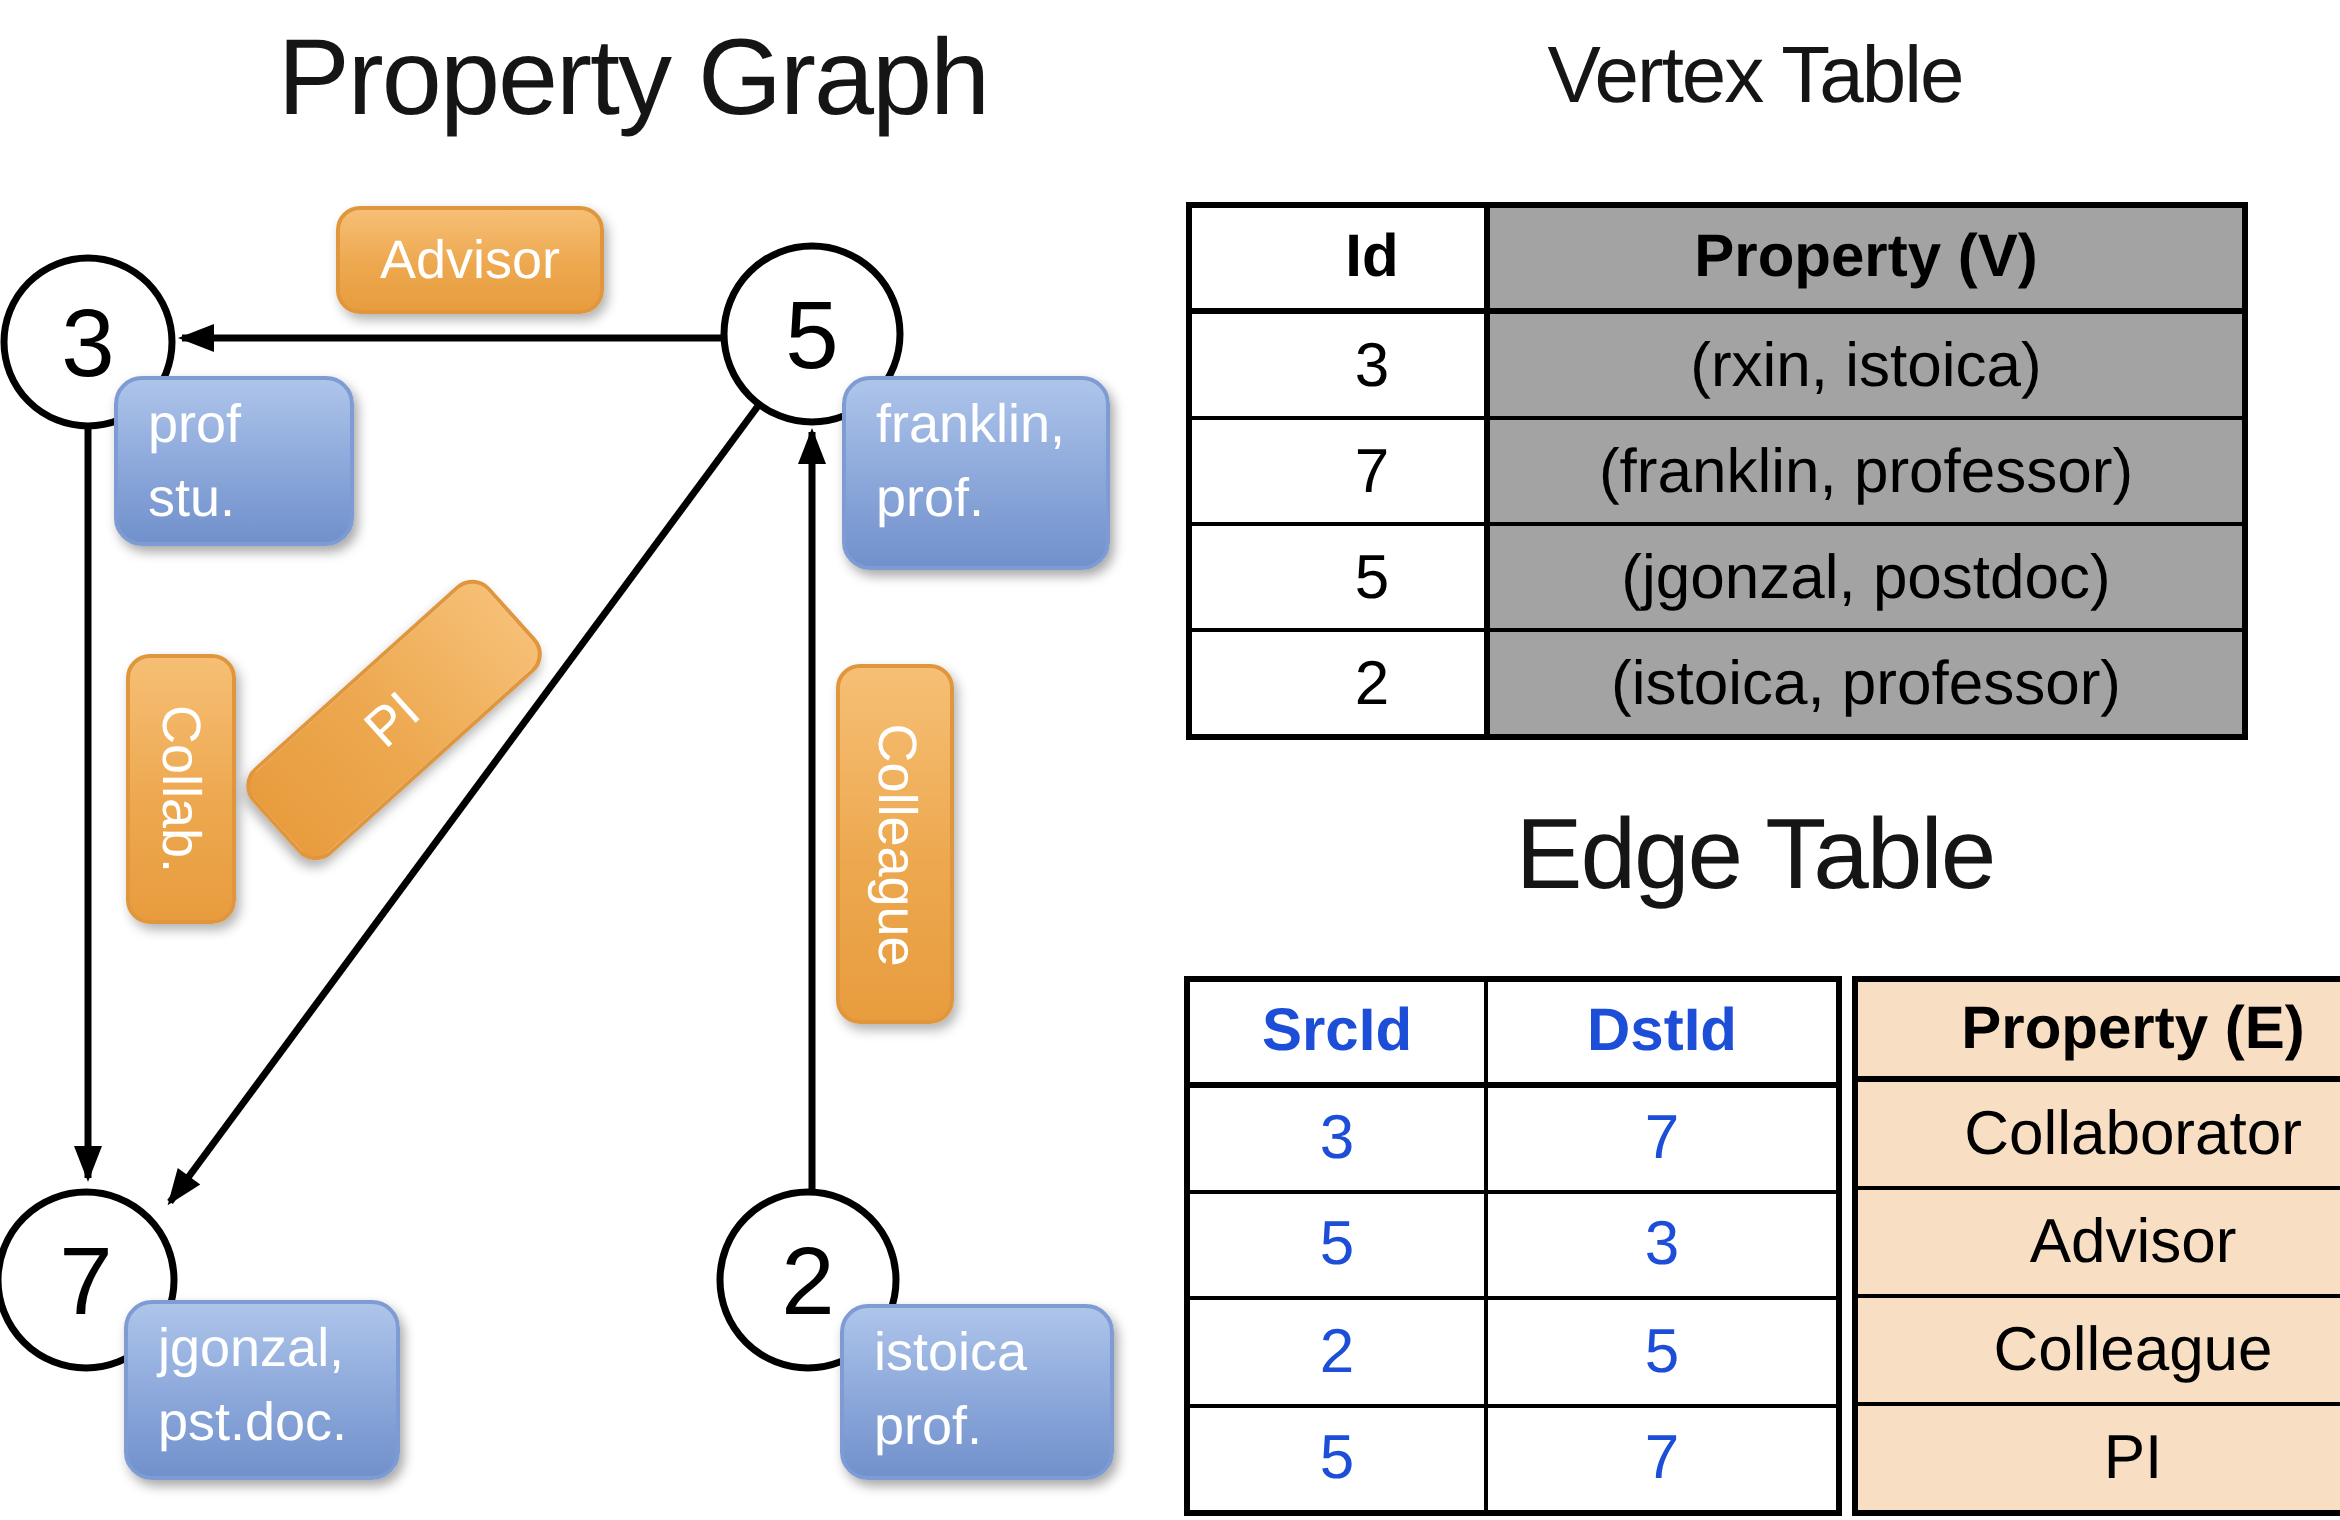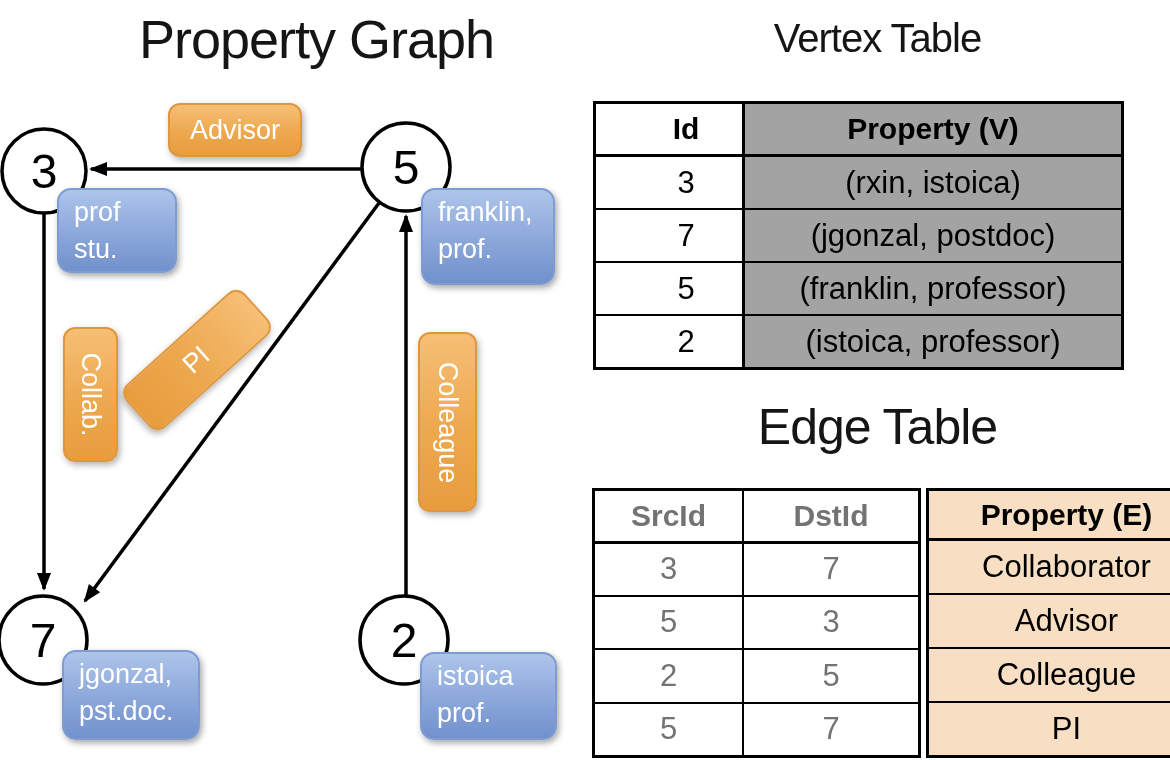--- a/index.html
+++ b/index.html
@@ -43,21 +43,21 @@
   .col-table .cell { flex:1; display:flex; align-items:center; justify-content:center; }
   .col-table .cell + .cell { border-top:2.5px solid #000; }
 
   #vt-id   { left:593px; top:101px; width:186px; height:269px; }
   #vt-prop { left:742px; top:101px; width:382px; height:269px; background:#a3a3a3; }
   #et-prop { left:926px; top:488px; width:281px; height:270px; background:#f8dfc3; }
 
   
   .grid-table { position:absolute; box-sizing:border-box; border:3px solid #000;
     display:grid; grid-template-columns:147px 1fr; grid-template-rows:50px repeat(4,1fr);
-    color:#737373; font-size:31px; background:#fff; }
+    color:#1d4ed8; font-size:31px; background:#fff; }
   .grid-table .gc { display:flex; align-items:center; justify-content:center; box-sizing:border-box; }
   .grid-table .gc:nth-child(even) { border-left:2.5px solid #000; }
   .grid-table .gc:nth-child(3), .grid-table .gc:nth-child(4) { border-top:3px solid #000; }
   .grid-table .gc:nth-child(n+5) { border-top:2.5px solid #000; }
   .grid-table .gc:nth-child(-n+2) { font-weight:bold; font-size:30px; }
   #et-left { left:592px; top:488px; width:329px; height:270px; }
 
   .node-num { font-size:48px; fill:#000; }
 </style>
 </head>
@@ -126,22 +126,22 @@
     <div class="hdr">Id</div>
     <div class="cell">3</div>
     <div class="cell">7</div>
     <div class="cell">5</div>
     <div class="cell">2</div>
   </div>
 
   <div class="col-table" id="vt-prop">
     <div class="hdr">Property (V)</div>
     <div class="cell">(rxin, istoica)</div>
+    <div class="cell">(franklin, professor)</div>
     <div class="cell">(jgonzal, postdoc)</div>
-    <div class="cell">(franklin, professor)</div>
     <div class="cell">(istoica, professor)</div>
   </div>
 
   <div class="grid-table" id="et-left">
     <div class="gc">SrcId</div>
     <div class="gc">DstId</div>
     <div class="gc">3</div>
     <div class="gc">7</div>
     <div class="gc">5</div>
     <div class="gc">3</div>

